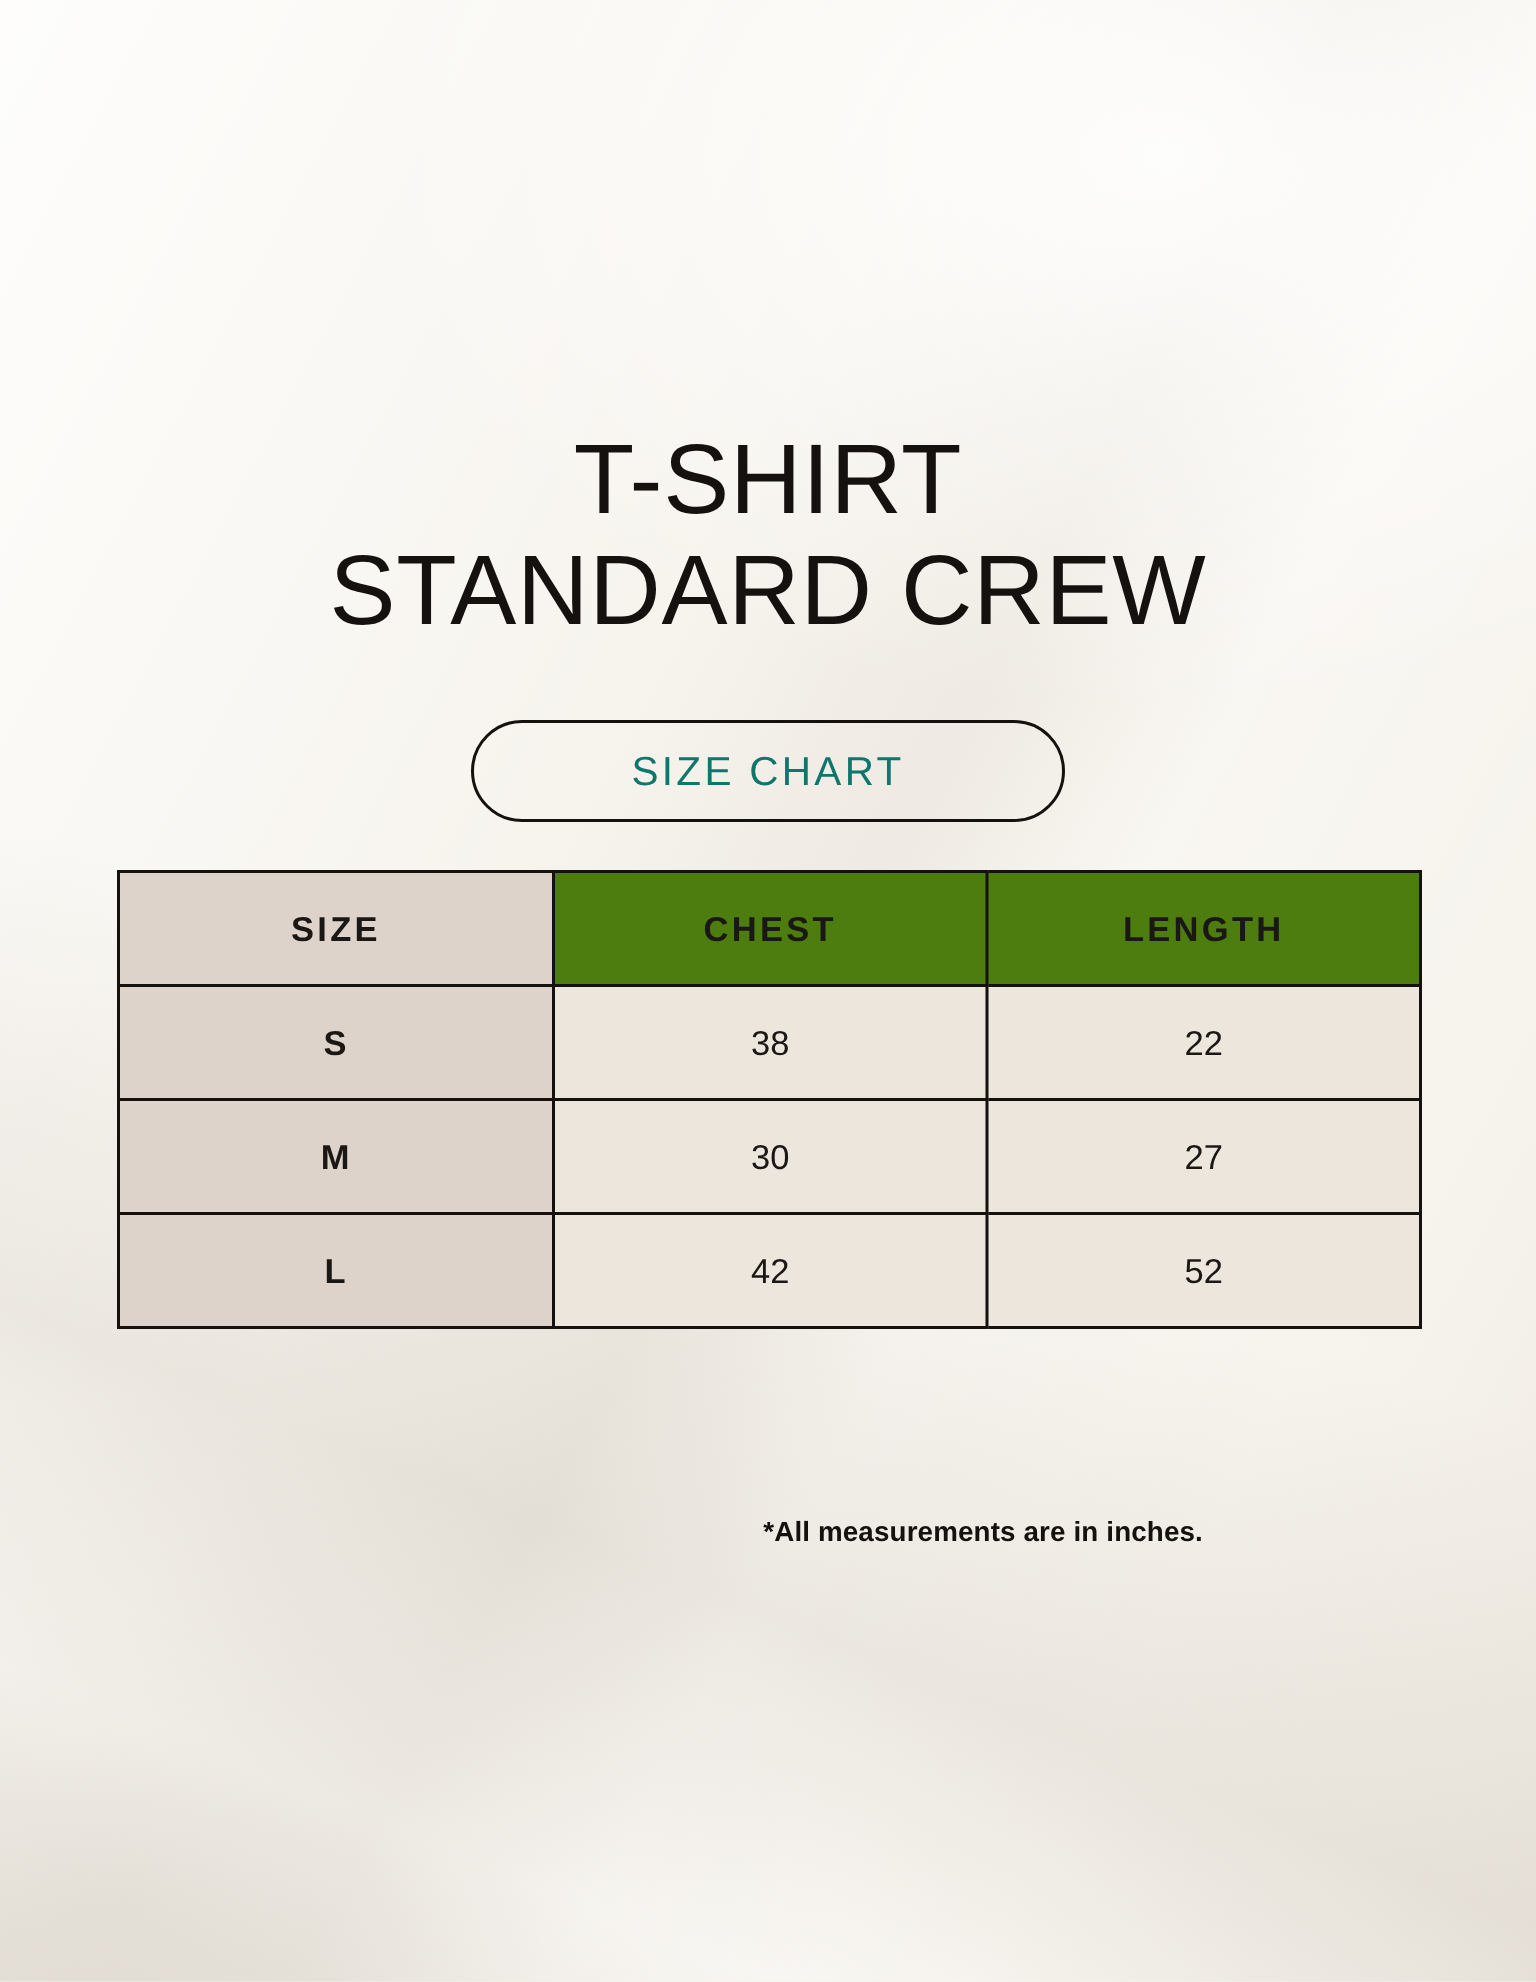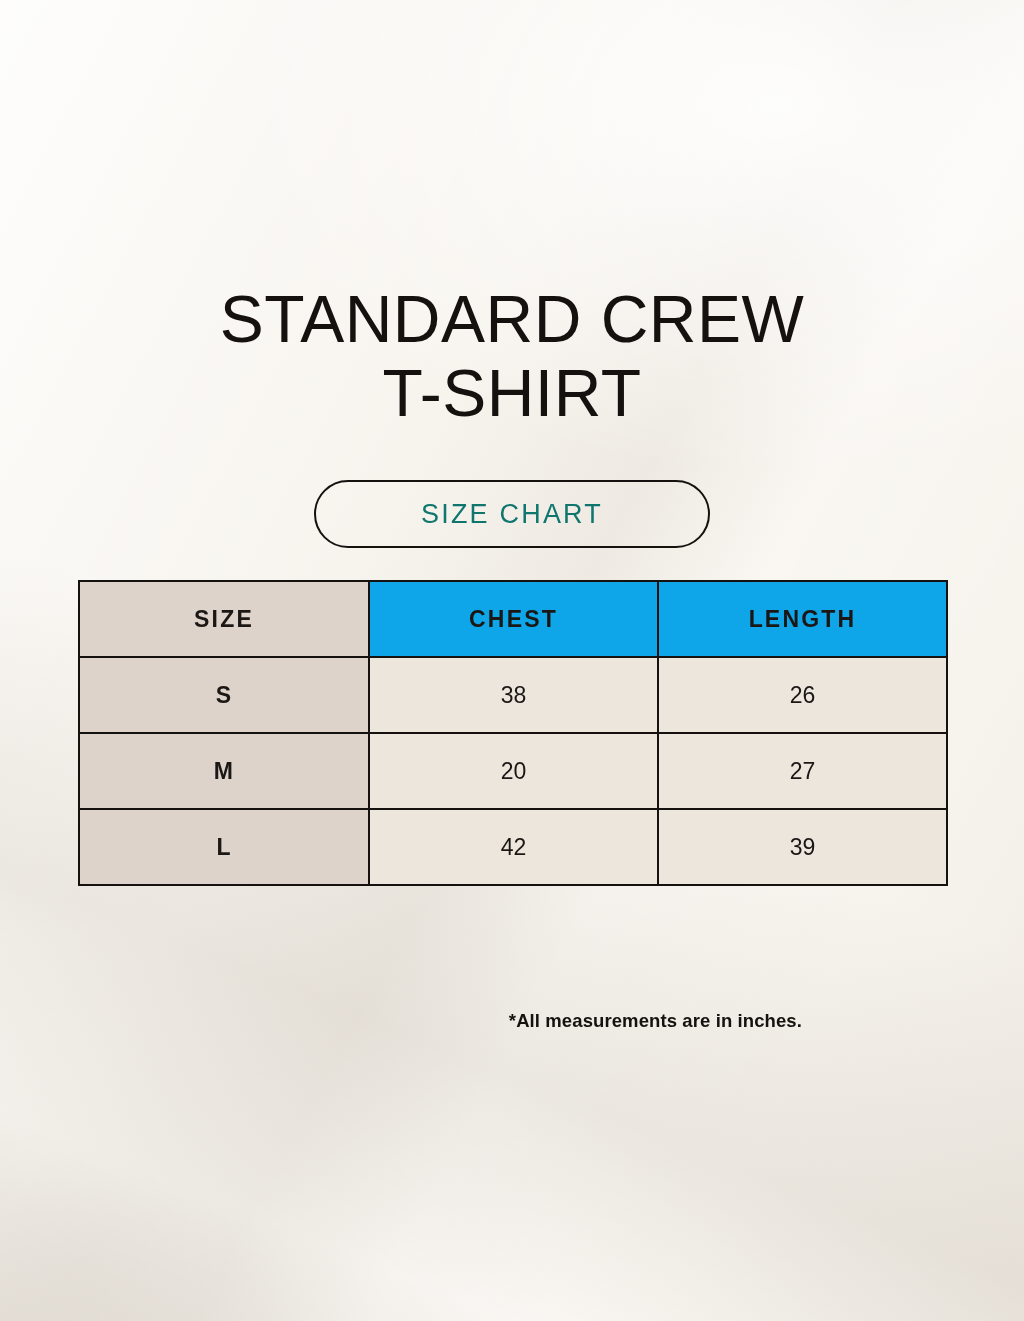--- a/index.html
+++ b/index.html
@@ -120,21 +120,21 @@
   thead th {
     font-size: 22px;
     font-weight: bold;
     letter-spacing: 2.2px;
   }
   th.head-size {
     background: #ddd3cb;
   }
   th.head-chest,
   th.head-length {
-    background: #0ea5e9;
+    background: #4d7c0f;
   }
 
   tbody td.cell-size {
     background: #ddd3cb;
     font-weight: bold;
     letter-spacing: 1.2px;
     font-size: 23px;
   }
   tbody td.cell-val {
     background: #ece6dd;
@@ -159,22 +159,22 @@
 <body>
 
 <div class="bg-wash wash-a"></div>
 <div class="bg-wash wash-b"></div>
 <div class="bg-wash wash-c"></div>
 <div class="bg-wash wash-d"></div>
 
 <div class="sheet">
 
   <div class="title-block">
+    <div class="title-line">T-SHIRT</div>
     <div class="title-line">STANDARD CREW</div>
-    <div class="title-line">T-SHIRT</div>
   </div>
 
   <div class="pill">
     <span class="pill-label">SIZE CHART</span>
   </div>
 
   <div class="table-wrap">
     <table class="size-table">
       <colgroup>
         <col class="c-size">
@@ -185,31 +185,31 @@
         <tr>
           <th class="head-size">SIZE</th>
           <th class="head-chest">CHEST</th>
           <th class="head-length">LENGTH</th>
         </tr>
       </thead>
       <tbody>
         <tr>
           <td class="cell-size">S</td>
           <td class="cell-val">38</td>
-          <td class="cell-val">26</td>
+          <td class="cell-val">22</td>
         </tr>
         <tr>
           <td class="cell-size">M</td>
-          <td class="cell-val">20</td>
+          <td class="cell-val">30</td>
           <td class="cell-val">27</td>
         </tr>
         <tr>
           <td class="cell-size">L</td>
           <td class="cell-val">42</td>
-          <td class="cell-val">39</td>
+          <td class="cell-val">52</td>
         </tr>
       </tbody>
     </table>
   </div>
 
   <div class="footnote">*All measurements are in inches.</div>
 
 </div>
 
 </body></html>

